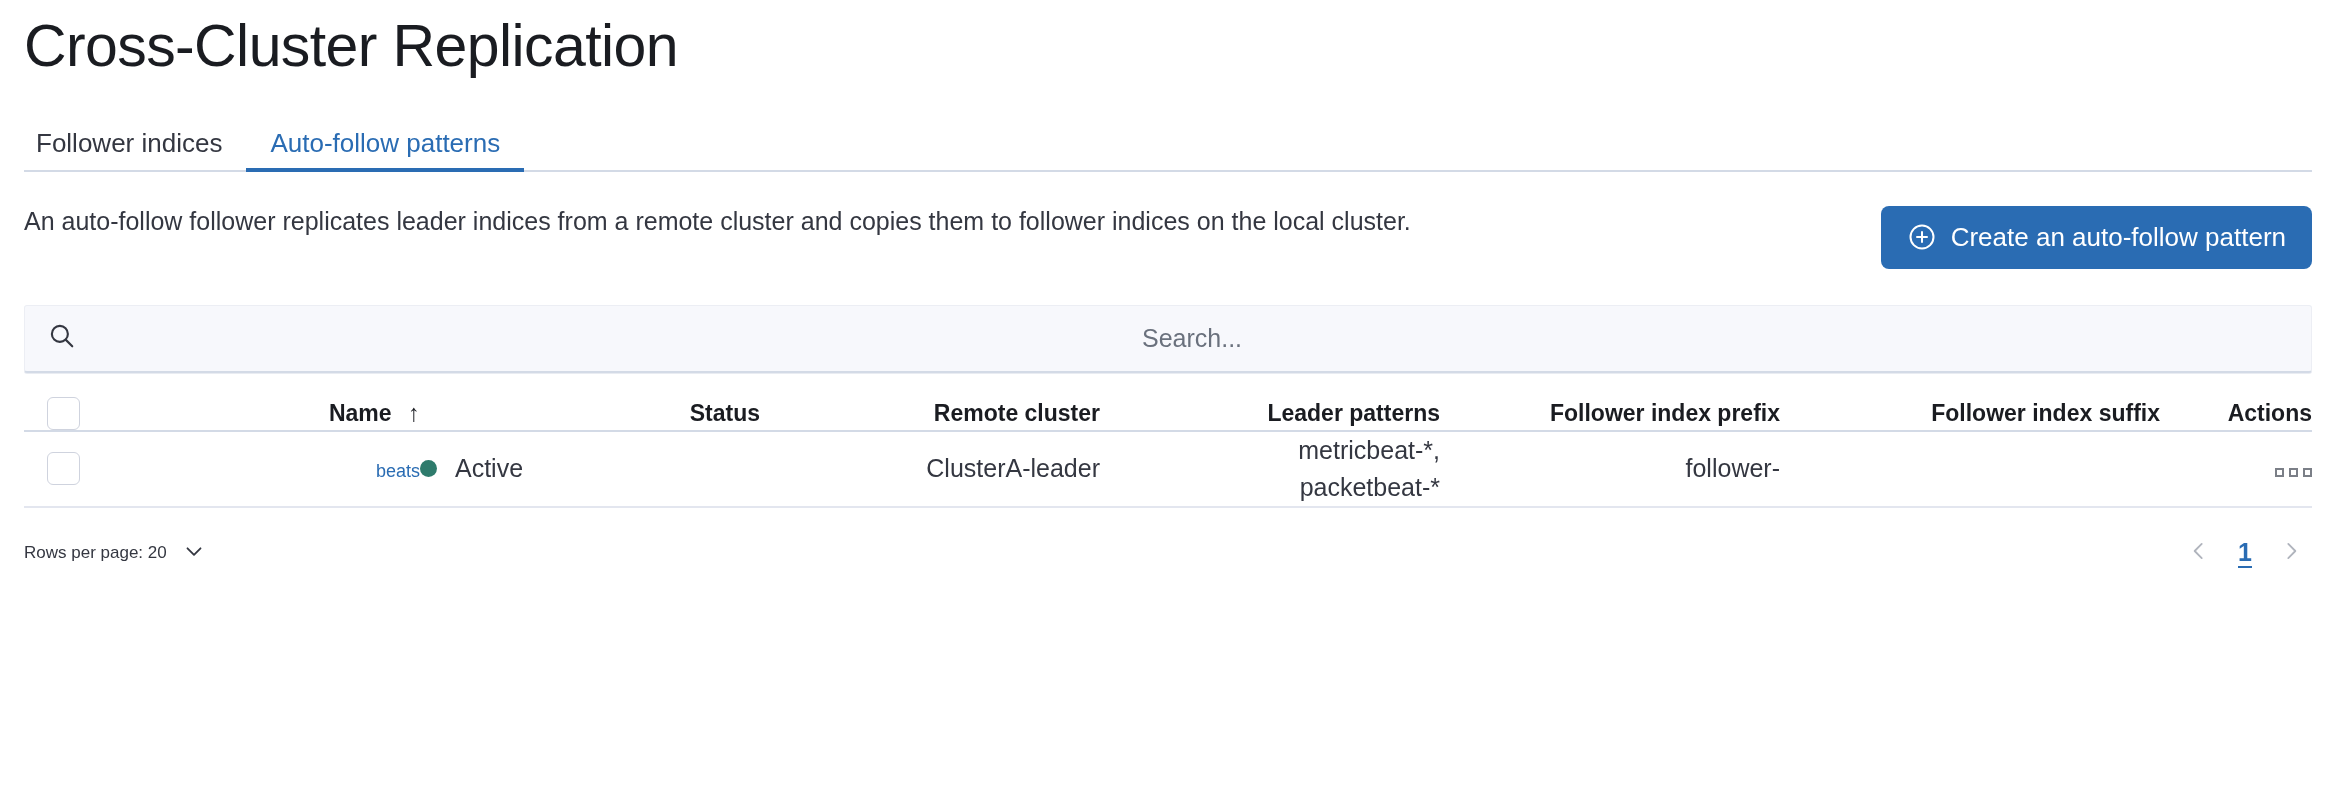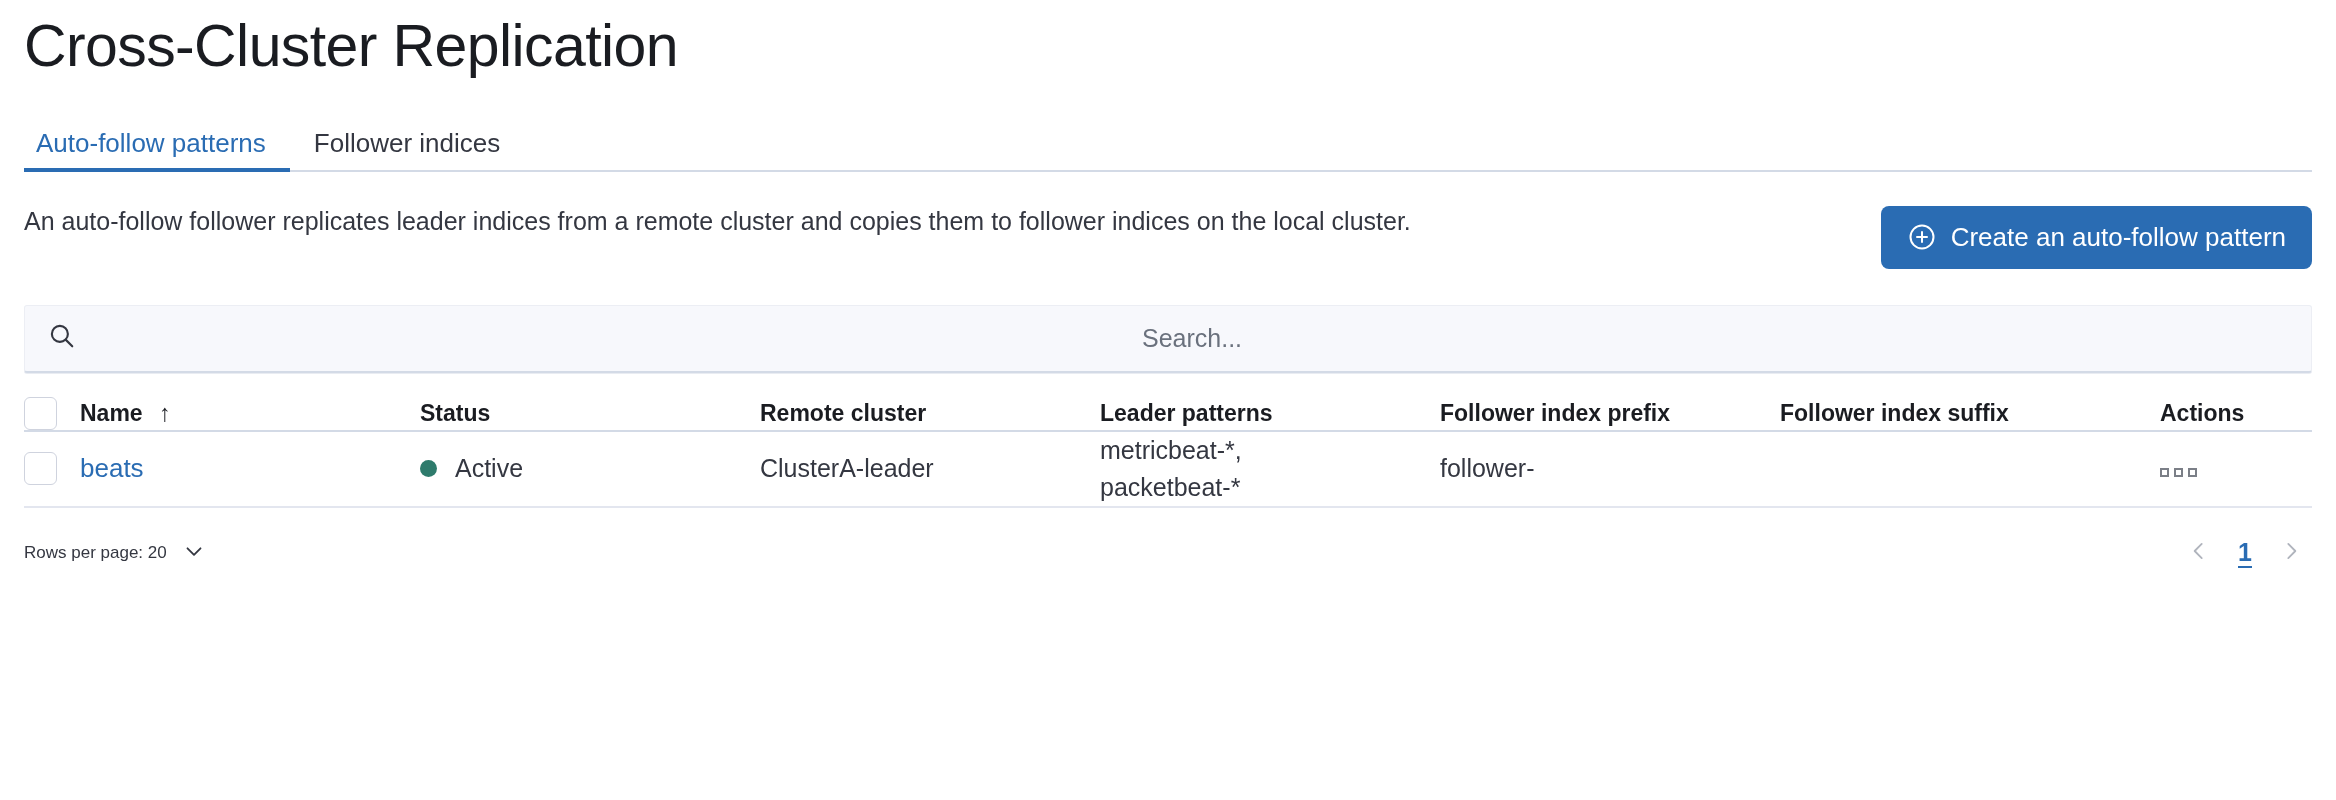--- a/index.html
+++ b/index.html
@@ -118,21 +118,21 @@
   .search-input::placeholder { color: #6a717d; opacity: 1; }
 
   
   table.ccr {
     width: 100%;
     border-collapse: collapse;
     margin-top: 24px;
     table-layout: fixed;
   }
   table.ccr th, table.ccr td {
-    text-align: left;
+    text-align: right;
     vertical-align: middle;
     padding: 0;
   }
   thead th {
     font-size: 23px;
     font-weight: bold;
     color: #1a1c21;
     padding-bottom: 26px;
     white-space: nowrap;
   }
@@ -159,21 +159,21 @@
     border: 1.5px solid #cfd3de;
     border-radius: 6px;
     background: #ffffff;
     display: inline-block;
     cursor: pointer;
     vertical-align: middle;
   }
   .name-link {
     color: #2a6cb3;
     text-decoration: none;
-    font-size: 26px;
+    font-size: 18px;
     cursor: pointer;
   }
   .sort-arrow { display: inline-block; margin-left: 10px; font-weight: 400; font-size: 24px; }
 
   .status-cell { display: flex; align-items: center; gap: 18px; }
   .dot { width: 17px; height: 17px; border-radius: 50%; background: #2e7b6c; flex: none; }
 
   .leader-cell { line-height: 1.48; }
 
   .actions-icon { display: inline-flex; gap: 5px; align-items: center; cursor: pointer; }
@@ -210,22 +210,22 @@
   }
 </style>
 </head>
 <body>
 
 <div class="page">
 
   <h1 class="page-title">Cross-Cluster Replication</h1>
 
   <div class="tabs">
+    <div class="tab">Follower indices</div>
     <div class="tab active">Auto-follow patterns</div>
-    <div class="tab">Follower indices</div>
   </div>
 
   <div class="desc-row">
     <div class="desc-text">An auto-follow follower replicates leader indices from a remote cluster and copies them to follower indices on the local cluster.</div>
     <button class="create-btn">
       <span>
         <svg width="30" height="30" viewBox="0 0 24 24" fill="none" stroke="#ffffff" stroke-width="1.6">
           <circle cx="12" cy="12" r="9.2"></circle>
           <line x1="12" y1="7.4" x2="12" y2="16.6"></line>
           <line x1="7.4" y1="12" x2="16.6" y2="12"></line>

